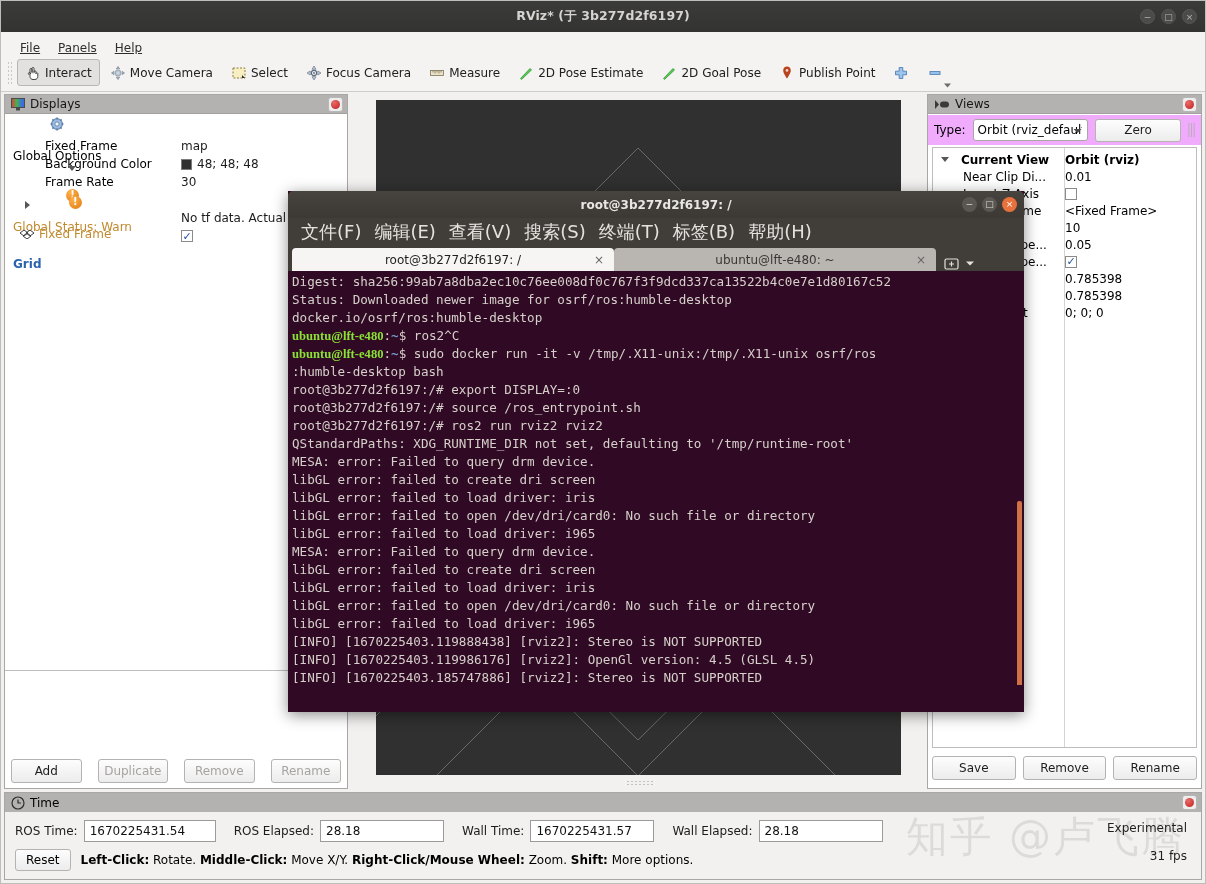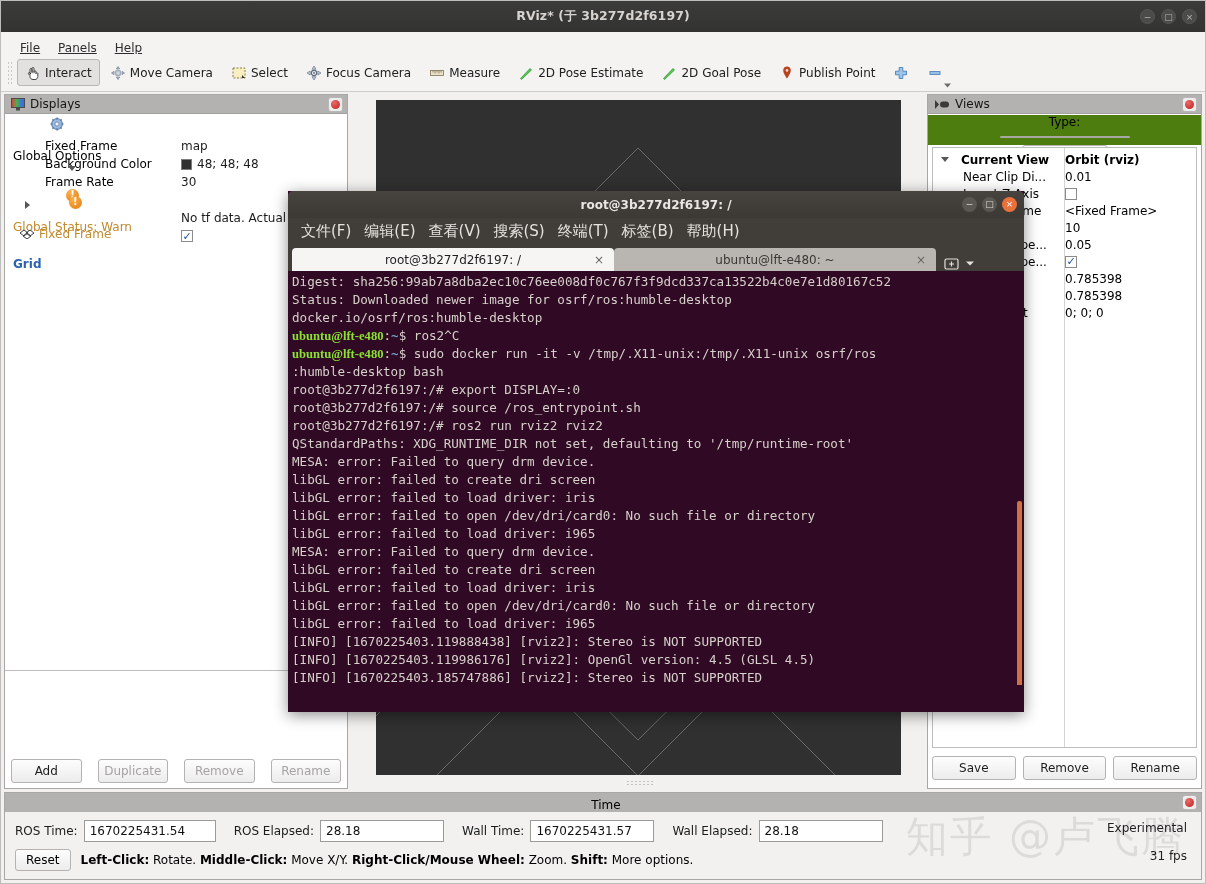--- a/index.html
+++ b/index.html
@@ -131,22 +131,21 @@
   .gbtn.disabled { color: #a6a4a2; }
 
   
   #views {
     position: absolute; right: 3px; top: 93px; width: 275px; height: 695px;
     background: #fff; border: 1px solid #a9a7a5;
   }
   .views-typerow {
     position: absolute; left: 0; top: 20px; right: 0; height: 30px;
     display: flex; align-items: center; gap: 7px; padding: 0 6px;
-    background: #4d7c0f;
-    flex-direction: column;
+    background: #f0abfc;
   }
   .combo {
     width: 130px; height: 22px; border: 1px solid #a9a7a5; border-radius: 3px;
     background: #fff; display: flex; align-items: center;
     padding: 0 4px; font-size: 12px; position: relative; overflow: hidden;
   }
   .combo .cb-arrow { position: absolute; right: 5px; top: 8px; }
   .views-tree {
     position: absolute; left: 4px; top: 52px; right: 4px; bottom: 40px;
     border: 1px solid #bfbdbb; background: #fff; overflow: hidden;
@@ -189,21 +188,21 @@
   .term-wbtns { position: absolute; right: 7px; top: 6px; display: flex; gap: 5px; }
   .twb { width: 15px; height: 15px; border-radius: 50%; background: #5a5651;
          display:flex; align-items:center; justify-content:center;
          color:#ddd9d4; font-size:9px; line-height:1; }
   .twb.close { background: #e8713c; color: #fff; }
   .term-menubar {
     height: 27px; background: #413e3a; display: flex; align-items: center;
     padding-left: 8px; gap: 3px;
   }
   .term-menubar .tm {
-    font-size: 15px; color: #e5e2de; padding: 2px 5px;
+    font-size: 18px; color: #e5e2de; padding: 2px 5px;
   }
   .term-tabs {
     height: 26px; background: #413e3a; display: flex; align-items: flex-end; padding: 0 4px;
   }
   .ttab {
     width: 322px; height: 23px; display: flex; align-items: center;
     justify-content: center; position: relative;
     font-size: 12px; border-top-left-radius: 4px; border-top-right-radius: 4px;
   }
   .ttab.active { background: #f6f5f4; color: #1f1f1f; }
@@ -228,21 +227,21 @@
     background: #cf7144; border-radius: 2px;
   }
 
   
   #timepanel {
     position: absolute; left: 3px; right: 3px; top: 791px; height: 88px;
     background: #f2f1f0; border: 1px solid #a9a7a5;
   }
   .time-head {
     height: 19px; background: #b4b2b0; display: flex; align-items: center;
-    padding-left: 6px; gap: 5px; position: relative; flex-direction: column;
+    padding-left: 6px; gap: 5px; position: relative;
   }
   .time-fields {
     display: flex; align-items: center; gap: 0; padding: 8px 0 0 10px;
     font-size: 12px; color: #1c1c1c;
   }
   .tf-label { margin-right: 6px; }
   .tf-input {
     height: 22px; border: 1px solid #9d9b99; background: #fff;
     display: flex; align-items: center; padding: 0 5px;
     font-size: 12px; color: #111; margin-right: 18px;

